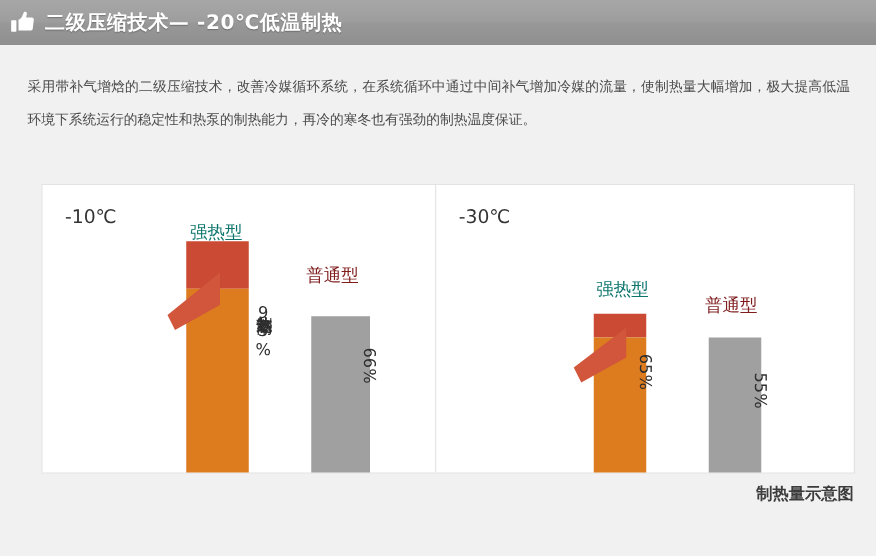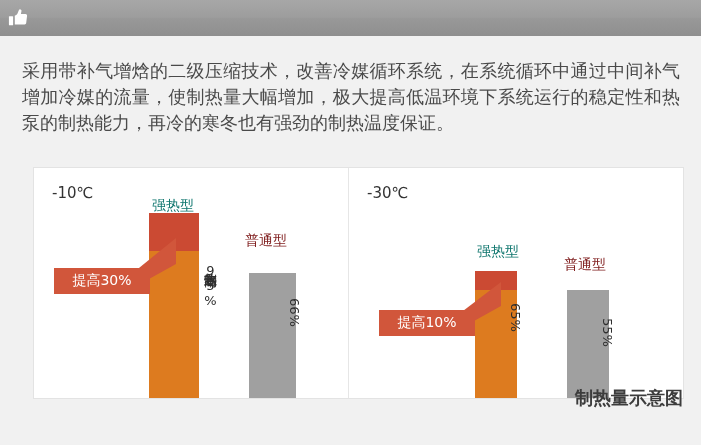--- a/index.html
+++ b/index.html
@@ -43,36 +43,36 @@
     white-space: nowrap;
   }
 
   
   .intro {
     position: absolute;
     left: 22px;
     top: 58px;
     width: 658px;
     color: #4a4a4a;
-    font-size: 18px;
+    font-size: 11px;
     line-height: 26px;
     text-align: justify;
+    font-family: Liberation Mono, monospace;
   }
 
   
   .chart-card {
     position: absolute;
     left: 33px;
     top: 147px;
     width: 651px;
     height: 232px;
     background: #ffffff;
     border: 1px solid #e3e3e3;
     box-sizing: border-box;
-    margin-top: 20px;
   }
   .panel {
     position: absolute;
     top: 0;
     height: 100%;
   }
   .panel-left  { left: 0px;   width: 314px; }
   .panel-right { left: 315px; width: 335px; }
   .divider {
     position: absolute;
@@ -150,34 +150,35 @@
   .callout-arrow {
     position: absolute;
     display: block;
     overflow: visible;
   }
 
   .caption {
     position: absolute;
     right: 18px;
     top: 386px;
-    font-size: 18px;
+    font-size: 13px;
     color: #3c3c3c;
     font-weight: bold;
     white-space: nowrap;
   }
 </style>
 </head>
 <body>
 
 <div class="header">
   <svg class="thumb-icon" viewBox="0 0 24 24" aria-hidden="true">
     <rect x="1" y="10" width="4.6" height="10" rx="0.6" fill="#ffffff"></rect>
     <path d="M7.4 20V9.6c1.5-.5 2.6-1.6 3.2-3L11.8 3.6c.25-.8 1.0-1.2 1.75-1.0.8.2 1.3 1.0 1.15 1.8l-.6 3.2h5.0c1.0 0 1.8.85 1.7 1.85l-.95 8.1c-.1.85-.8 1.5-1.65 1.5H7.4z" fill="#ffffff"></path>
   </svg>
+  <div class="header-title">二级压缩技术— -20℃低温制热</div>
 </div>
 
 <div class="intro">采用带补气增焓的二级压缩技术，改善冷媒循环系统，在系统循环中通过中间补气增加冷媒的流量，使制热量大幅增加，极大提高低温环境下系统运行的稳定性和热泵的制热能力，再冷的寒冬也有强劲的制热温度保证。</div>
 
 <div class="chart-card">
 
   <div class="divider"></div>
 
   <div class="panel panel-left">
 
@@ -194,21 +195,20 @@
 
     <div class="series-name name-normal" style="left:211px; top:64px;">普通型</div>
 
     <div class="bar bar-gray" style="left:215px; width:47px; height:125px;"></div>
 
     <div class="vert-rot" style="left:268px; top:130px;">66%</div>
 
     <svg class="callout-arrow" style="left:100px; top:70px; width:42px; height:46px;" viewBox="0 0 42 46" aria-hidden="true">
       <polygon points="42,0 42,26 6,46 0,34" fill="#d1563b"></polygon>
     </svg>
-    <div class="callout" style="left:20px; top:100px; width:96px;">提高30%</div>
   </div>
 
   <div class="panel panel-right">
 
     <div class="temp-label" style="left:18px; top:16px;">-30℃</div>
 
     <div class="series-name name-strong" style="left:128px; top:75px;">强热型</div>
 
     <div class="bar-stack" style="left:126px; width:42px; height:127px;">
       <div class="bar-cap" style="height:19px;"></div>
@@ -219,17 +219,16 @@
 
     <div class="series-name name-normal" style="left:215px; top:88px;">普通型</div>
 
     <div class="bar bar-gray" style="left:218px; width:42px; height:108px;"></div>
 
     <div class="vert-rot" style="left:266px; top:150px;">55%</div>
 
     <svg class="callout-arrow" style="left:110px; top:114px; width:42px; height:44px;" viewBox="0 0 42 44" aria-hidden="true">
       <polygon points="42,0 42,24 6,44 0,32" fill="#d1563b"></polygon>
     </svg>
-    <div class="callout" style="left:30px; top:142px; width:96px;">提高10%</div>
   </div>
 </div>
 
 <div class="caption">制热量示意图</div>
 
 </body></html>

